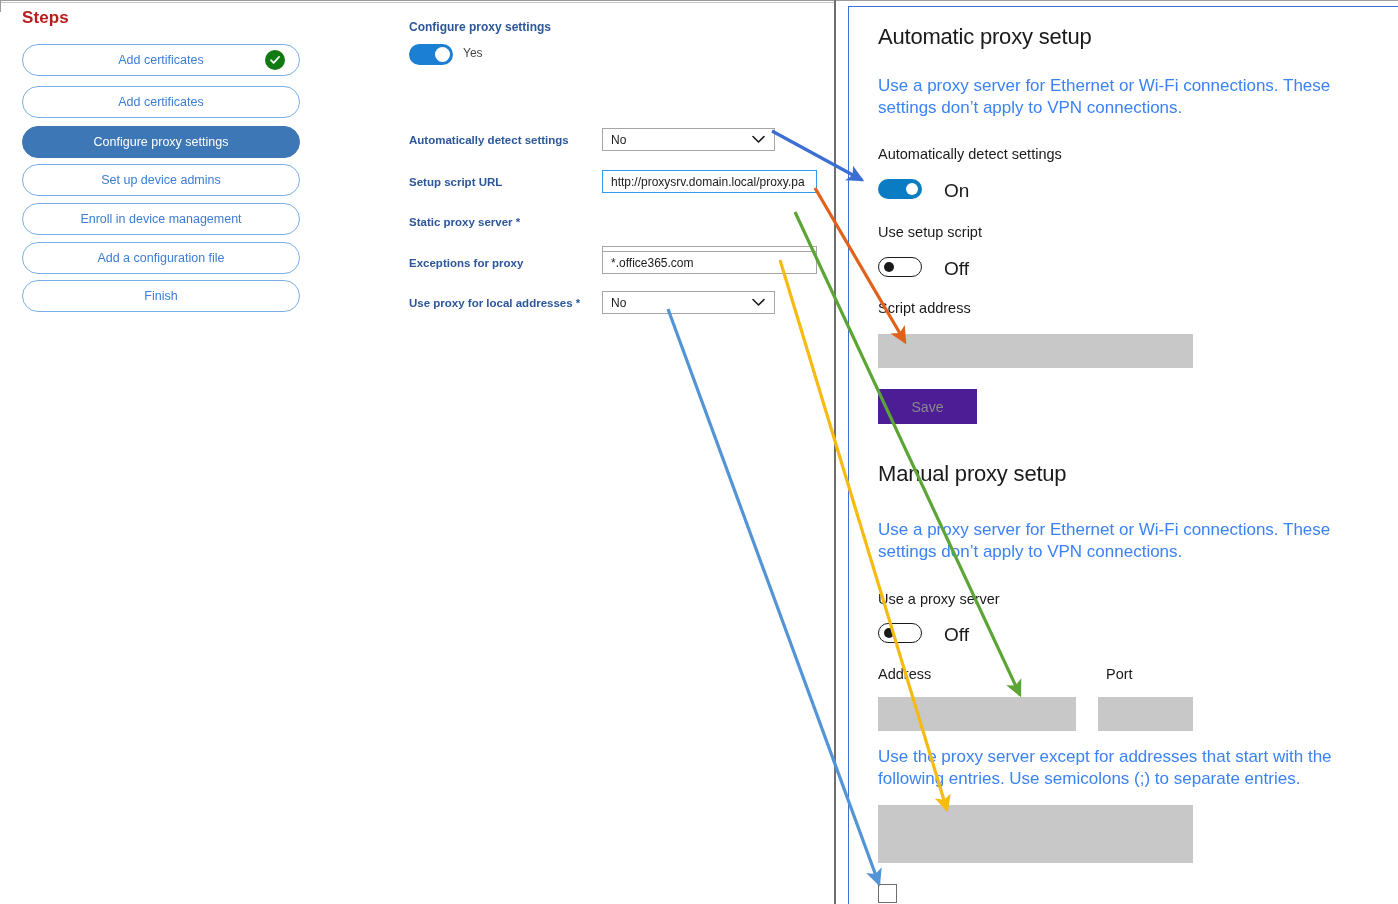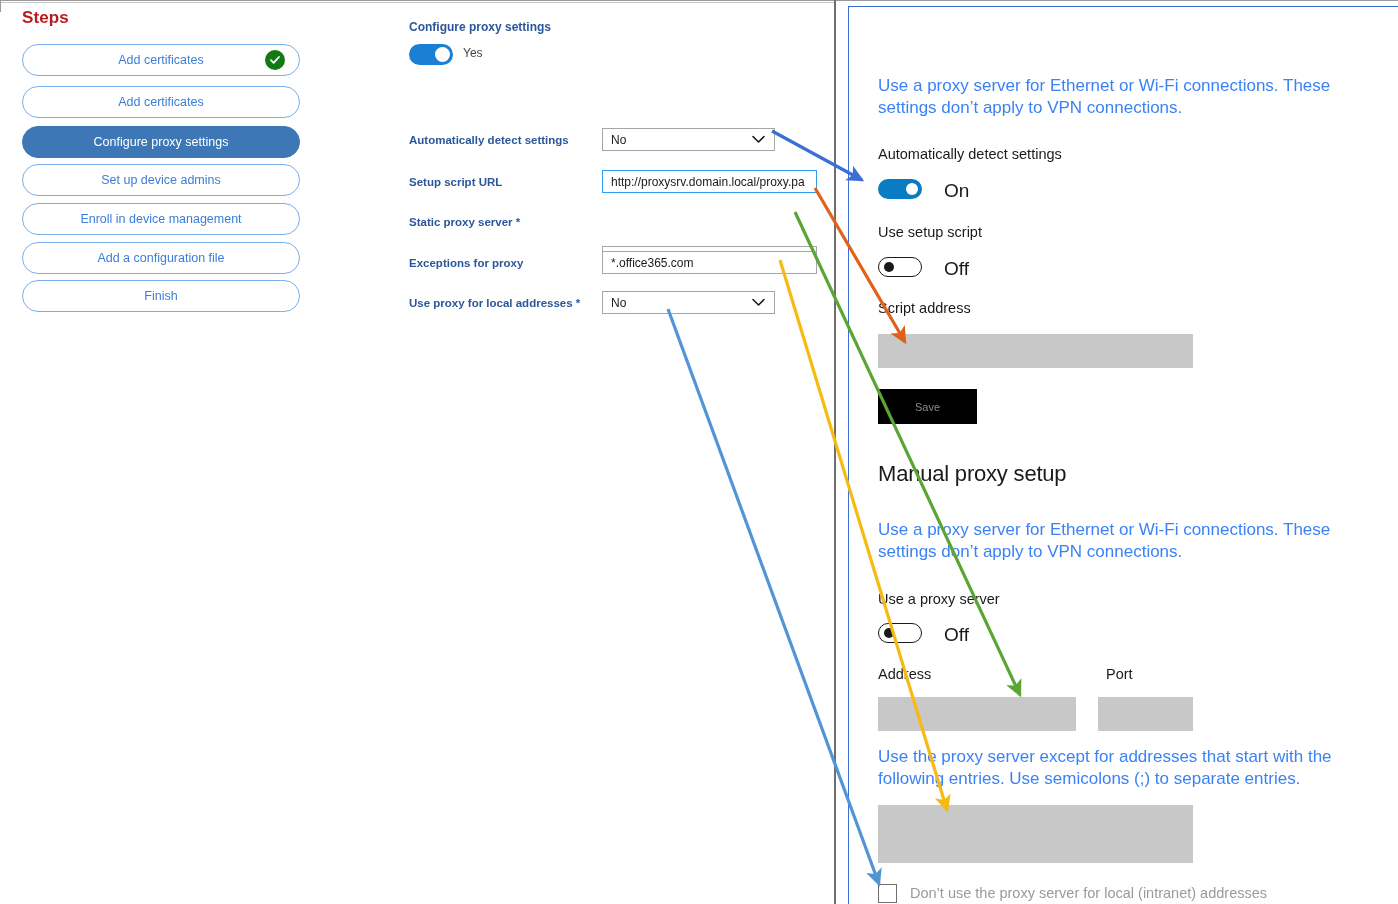--- a/index.html
+++ b/index.html
@@ -101,22 +101,22 @@
     position:absolute; width:44px; height:20px; border-radius:10px;
     cursor:pointer;
   }
   .wtog.on { background:#0a7cc4; }
   .wtog.on .k { position:absolute; right:4px; top:4px; width:12px; height:12px; border-radius:50%; background:#fff; }
   .wtog.off { background:#fff; border:1.6px solid #1a1a1a; }
   .wtog.off .k { position:absolute; left:5px; top:4px; width:10px; height:10px; border-radius:50%; background:#1a1a1a; }
   .wtog-txt { position:absolute; font-size:19px; color:#1a1a1a; }
   .gbox { position:absolute; background:#c8c8c8; }
   .gbtn {
-    position:absolute; background:#000000; color:#8a8a8a;
-    font-size:11px; display:flex; align-items:center; justify-content:center;
+    position:absolute; background:#4c1d95; color:#8a8a8a;
+    font-size:14px; display:flex; align-items:center; justify-content:center;
   }
   .wcheck {
     position:absolute; width:19px; height:19px; border:1.6px solid #6e6e6e; background:#fff;
     cursor:pointer;
   }
 
   
   .arrows { position:absolute; left:0; top:0; width:1398px; height:904px; pointer-events:none; }
 </style>
 </head>
@@ -217,20 +217,21 @@
           </svg>
       </span>
     </div>
   </div>
 
   <div class="vdiv"></div>
   <div class="panel-border"></div>
 
   <div class="rp">
 
+    <div class="rp-h" style="left:30px; top:18px;">Automatic proxy setup</div>
     <div class="rp-p" style="left:30px; top:69px;">Use a proxy server for Ethernet or Wi-Fi connections. These settings don’t apply to VPN connections.</div>
 
     <div class="rp-lbl" style="left:30px; top:140px;">Automatically detect settings</div>
     <div class="wtog on" style="left:30px; top:173px;">
         <span class="k"></span>
       </div>
     <div class="wtog-txt" style="left:96px; top:174px;">On</div>
 
     <div class="rp-lbl" style="left:30px; top:218px;">Use setup script</div>
     <div class="wtog off" style="left:30px; top:251px;">
@@ -255,21 +256,20 @@
     <div class="rp-lbl" style="left:30px; top:660px;">Address</div>
     <div class="gbox" style="left:30px; top:691px; width:198px; height:34px;"></div>
 
     <div class="rp-lbl" style="left:250px; top:660px;margin-left:8px;">Port</div>
     <div class="gbox" style="left:250px; top:691px; width:95px; height:34px;"></div>
 
     <div class="rp-p" style="left:30px; top:740px;">Use the proxy server except for addresses that start with the following entries. Use semicolons (;) to separate entries.</div>
     <div class="gbox" style="left:30px; top:799px; width:315px; height:58px;"></div>
 
     <div class="wcheck" style="left:30px; top:878px;"></div>
-    <div class="rp-lbl dim" style="left:62px; top:879px;">Don’t use the proxy server for local (intranet) addresses</div>
   </div>
 
   <svg class="arrows" viewBox="0 0 1398 904">
     <defs>
       <marker id="ah-blue" markerWidth="6" markerHeight="6" refX="4.6" refY="3" orient="auto" markerUnits="strokeWidth">
         <path d="M0,0.4 L5.4,3 L0,5.6 L1.3,3 Z" fill="#3b6fd4"></path>
       </marker>
       <marker id="ah-orange" markerWidth="6" markerHeight="6" refX="4.6" refY="3" orient="auto" markerUnits="strokeWidth">
         <path d="M0,0.4 L5.4,3 L0,5.6 L1.3,3 Z" fill="#e1601a"></path>
       </marker>

